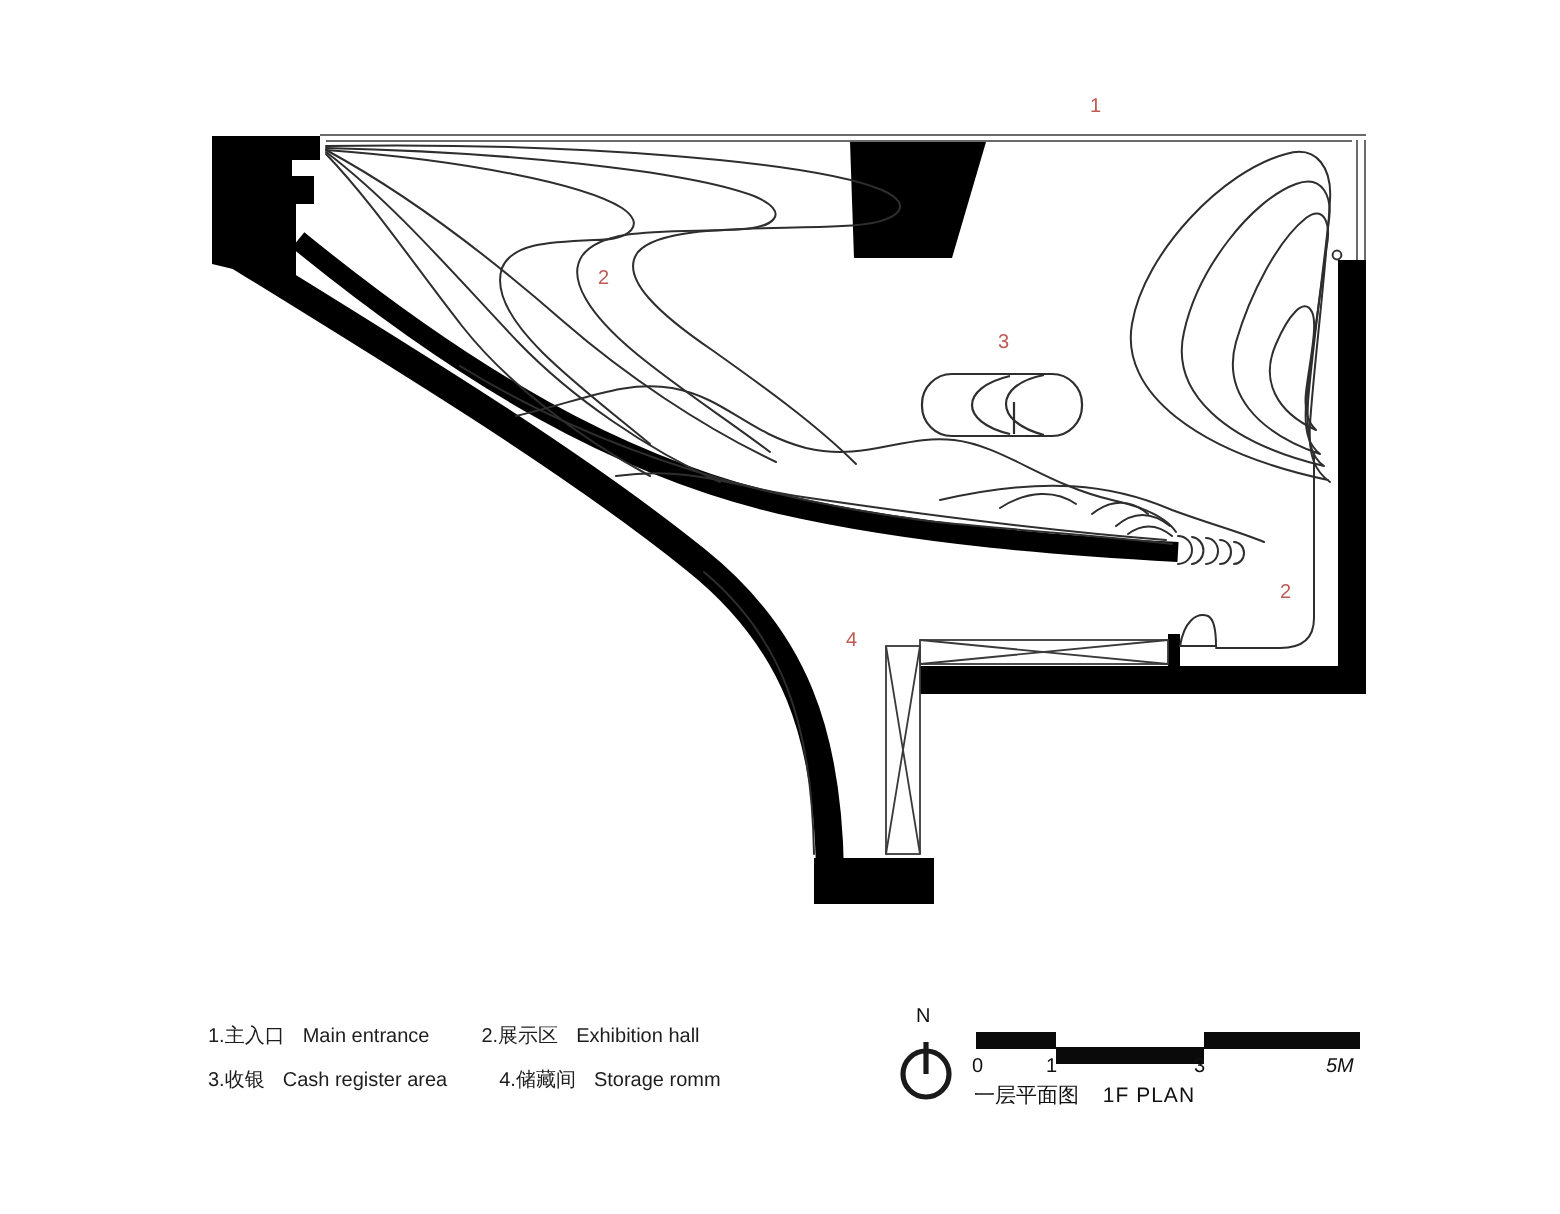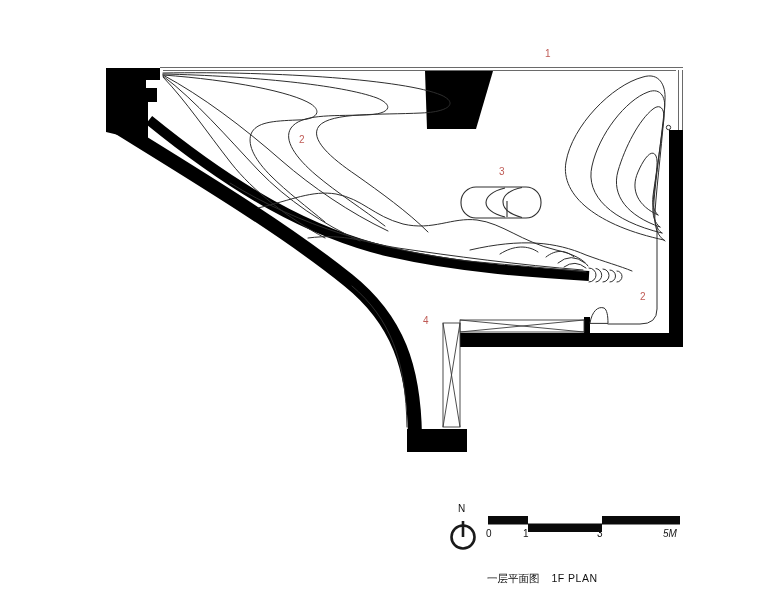--- a/index.html
+++ b/index.html
@@ -12,21 +12,21 @@
     position:absolute;font-size:10px;line-height:12px;color:#bf5a55;
     letter-spacing:0.3px;
   }
   .legend{position:absolute;left:104px;top:513px;color:#1d1d1d;font-size:10px;line-height:12px;}
   .legend-row{display:flex;align-items:baseline;white-space:nowrap;margin-bottom:10px;}
   .legend-row .en{margin-left:9px;}
   .legend-row .zh2{margin-left:26px;}
   .north-label{position:absolute;left:458px;top:503px;font-size:10px;color:#111;}
   .tick{position:absolute;top:528px;font-size:10px;color:#111;}
   .tick-0{left:486px;} .tick-1{left:523px;} .tick-3{left:597px;} .tick-5{left:663px;font-style:italic;}
-  .plan-title{position:absolute;left:487px;top:572px;font-size:10.5px;font-weight:500;color:#111;white-space:nowrap;text-align:center;}
+  .plan-title{position:absolute;left:487px;top:541px;font-size:10.5px;font-weight:500;color:#111;white-space:nowrap;text-align:center;}
   .plan-title .en{margin-left:9px;letter-spacing:0.5px;}
 </style>
 </head>
 <body>
 
 <div class="canvas">
 
   <svg class="plan-svg" width="780" height="607" viewBox="0 0 780 607">
 
     <g stroke="#6a6a6a" stroke-width="1" fill="none">
@@ -103,20 +103,34 @@
       <rect x="602" y="516" width="78" height="8.5"></rect>
     </g>
   </svg>
 
   <div class="marker" style="left:545px;top:48px">1</div>
   <div class="marker" style="left:299px;top:134px">2</div>
   <div class="marker" style="left:499px;top:166px">3</div>
   <div class="marker" style="left:640px;top:291px">2</div>
   <div class="marker" style="left:423px;top:315px">4</div>
 
+  <div class="legend">
+    <div class="legend-row">
+      <span class="zh">1.主入口</span>
+      <span class="en">Main entrance</span>
+      <span class="zh zh2">2.展示区</span>
+      <span class="en">Exhibition hall</span>
+    </div>
+    <div class="legend-row">
+      <span class="zh">3.收银</span>
+      <span class="en">Cash register area</span>
+      <span class="zh zh2">4.储藏间</span>
+      <span class="en">Storage romm</span>
+    </div>
+  </div>
 
   <div class="north-label">N</div>
   <div class="tick tick-0">0</div>
   <div class="tick tick-1">1</div>
   <div class="tick tick-3">3</div>
   <div class="tick tick-5">5M</div>
   <div class="plan-title">
     <span class="zh">一层平面图</span>
     <span class="en">1F PLAN</span>
   </div>

